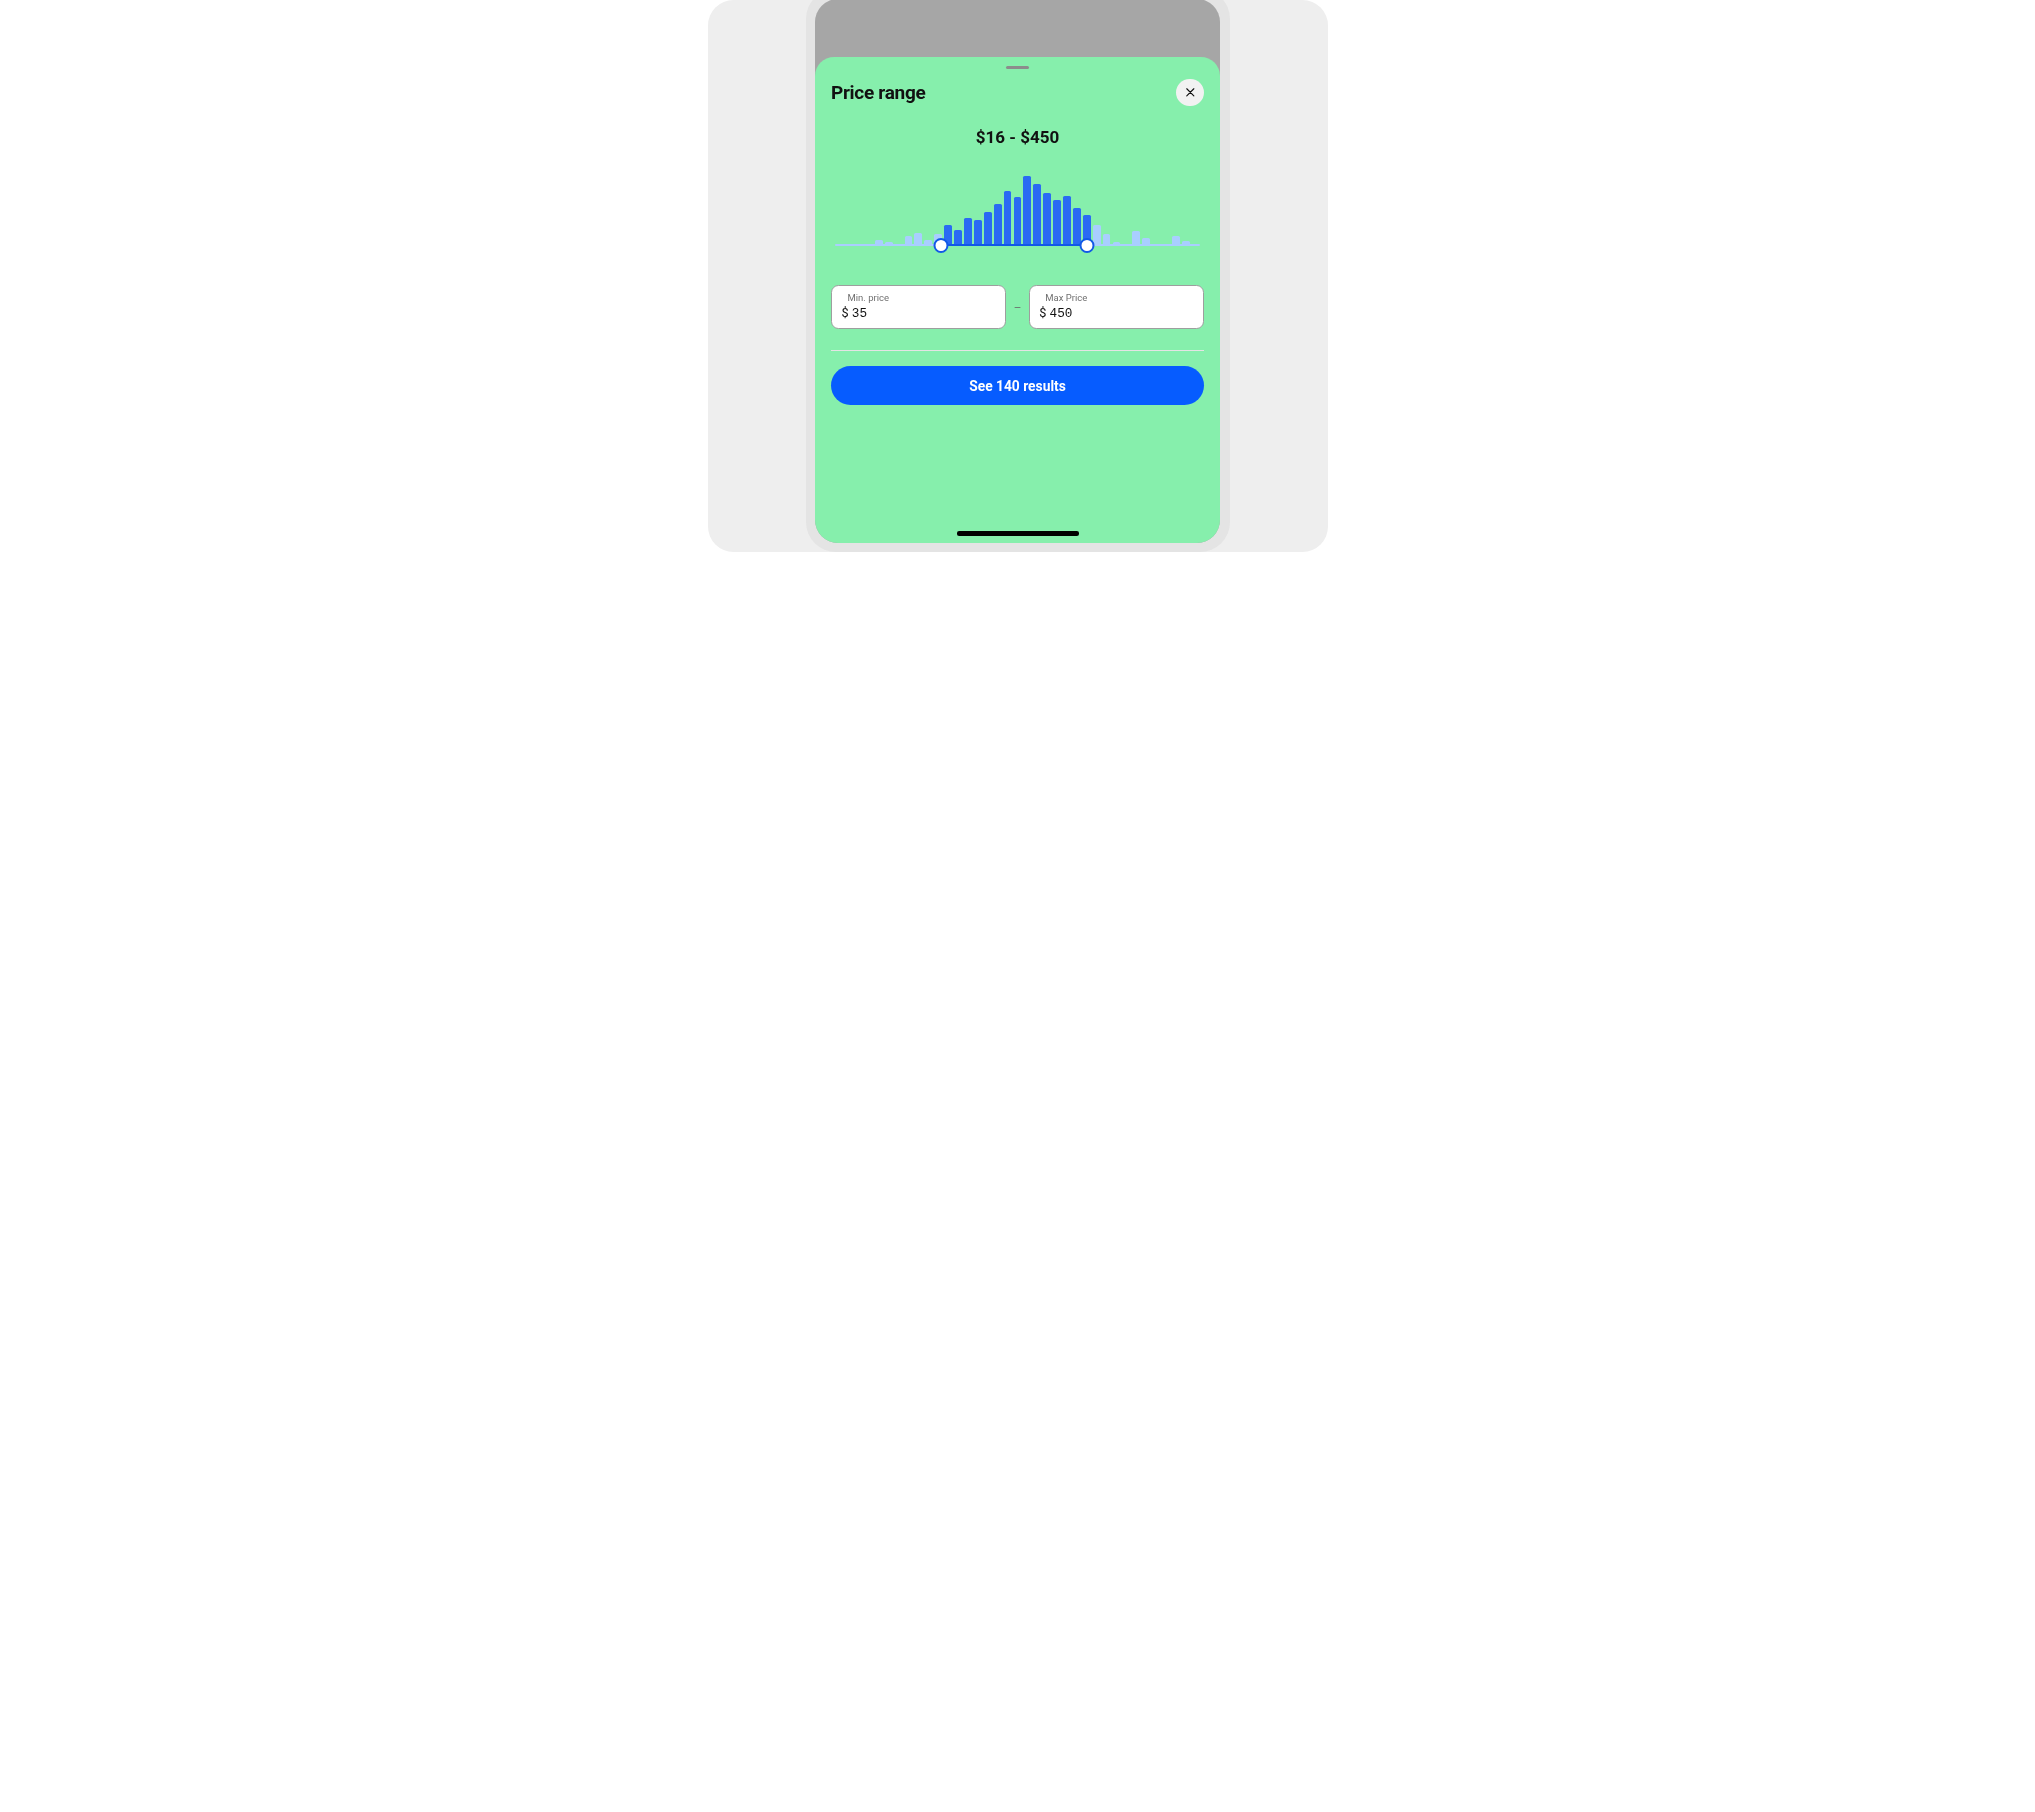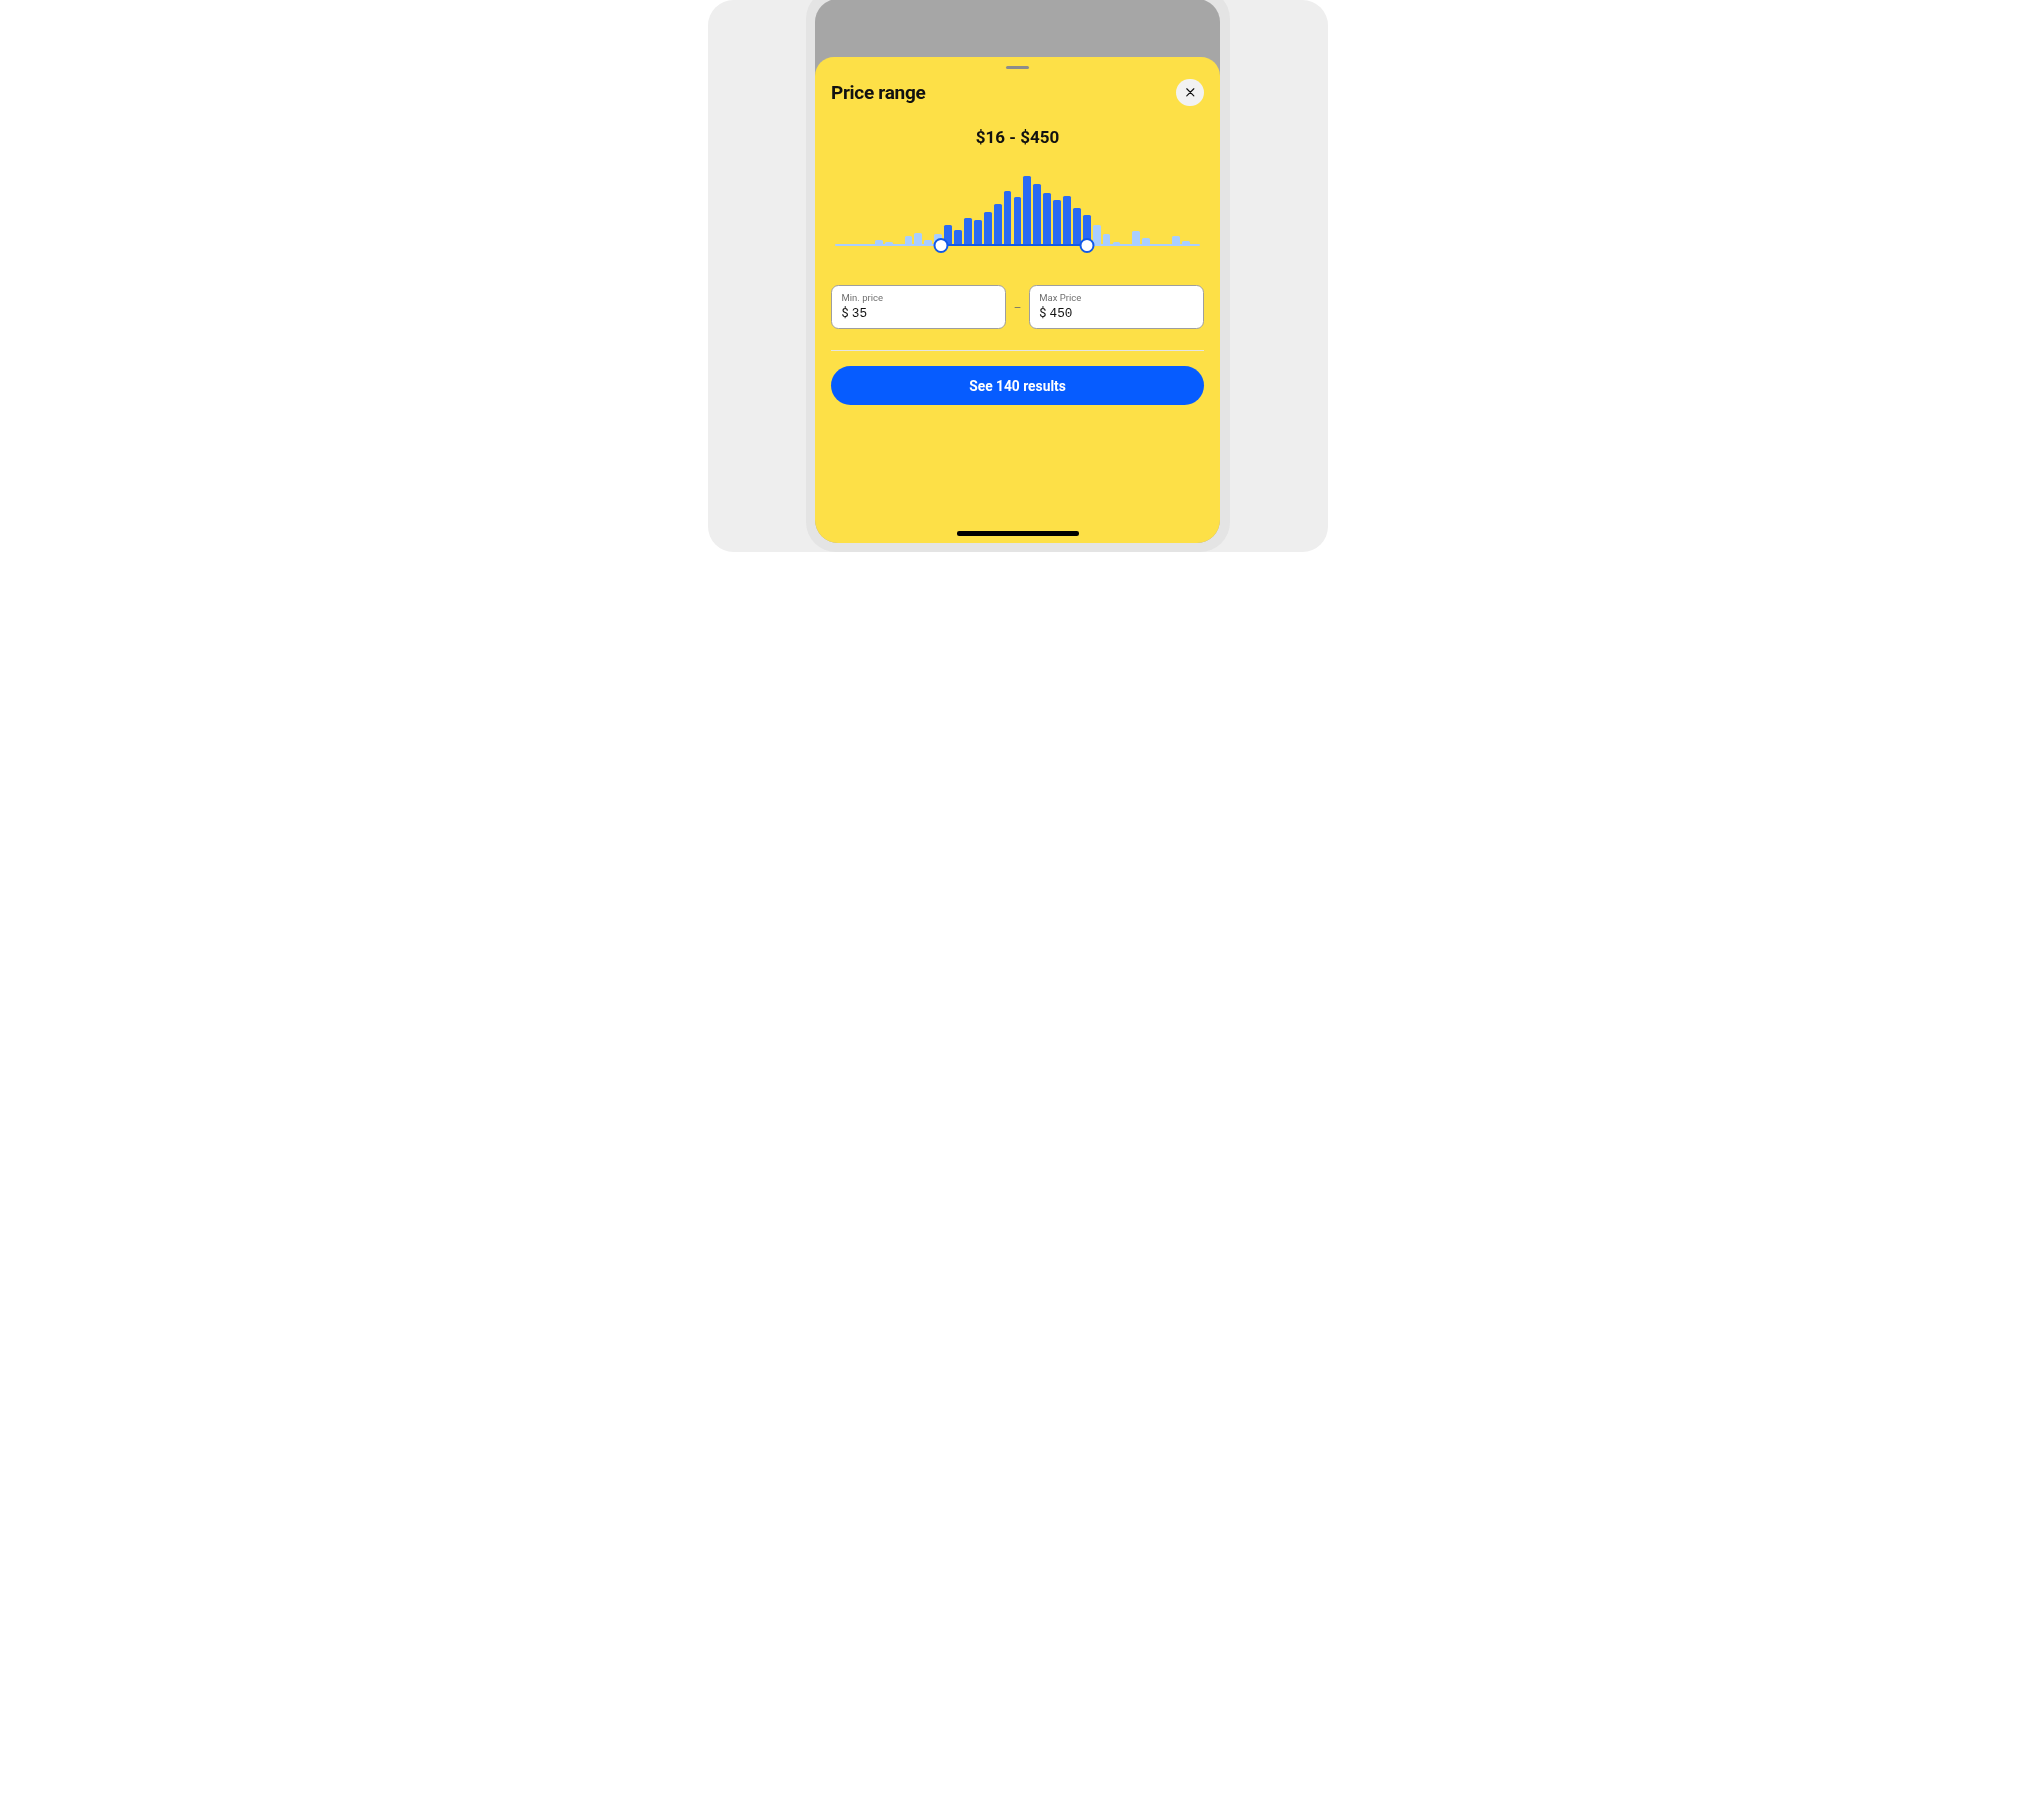--- a/index.html
+++ b/index.html
@@ -44,21 +44,21 @@
     transform: translateX(-50%);
     width: 122px;
     height: 4.2px;
     background: #000;
     border-radius: 2.1px;
   }
   .sheet {
     position: absolute;
     left: 0; right: 0; bottom: 0;
     top: 58px;
-    background: #fde047;
+    background: #86efac;
     border-top-left-radius: 19px;
     border-top-right-radius: 19px;
     padding: 9.5px 16px 48px 16px;
     display: flex;
     flex-direction: column;
   }
   .drag-handle {
     width: 23px;
     height: 2.7px;
     background: #8c8c8c;
@@ -144,20 +144,21 @@
     flex: 1;
     border: 0.8px solid #9e9e9e;
     border-radius: 7.4px;
     padding: 6.4px 9.5px 7.4px 9.5px;
     background: #fff;
   }
   .price-field .lbl {
     font-size: 9.5px;
     color: #707070;
     margin-bottom: 2.1px;
+    margin-left: 6px;
   }
   .price-field .val {
     font-size: 12.7px;
     color: #111;
     display: flex;
     gap: 3.2px;
     align-items: baseline;
   }
   .price-field input {
     border: none;

